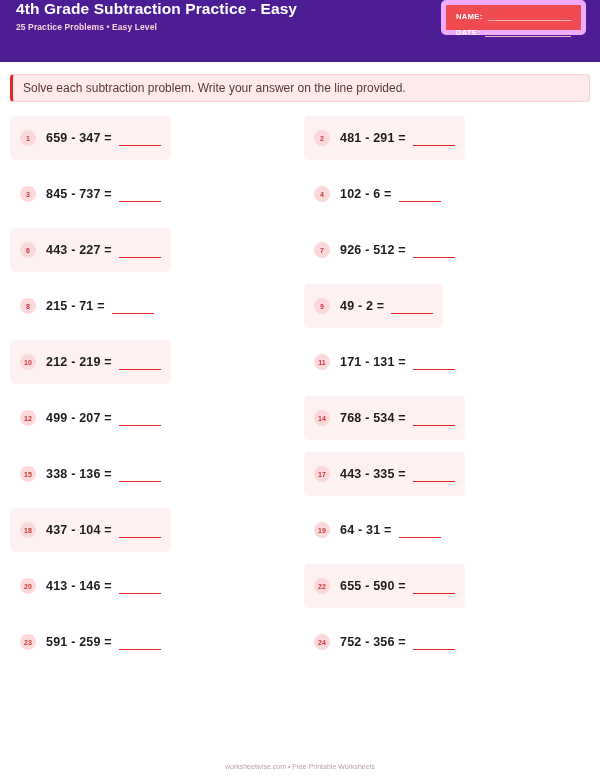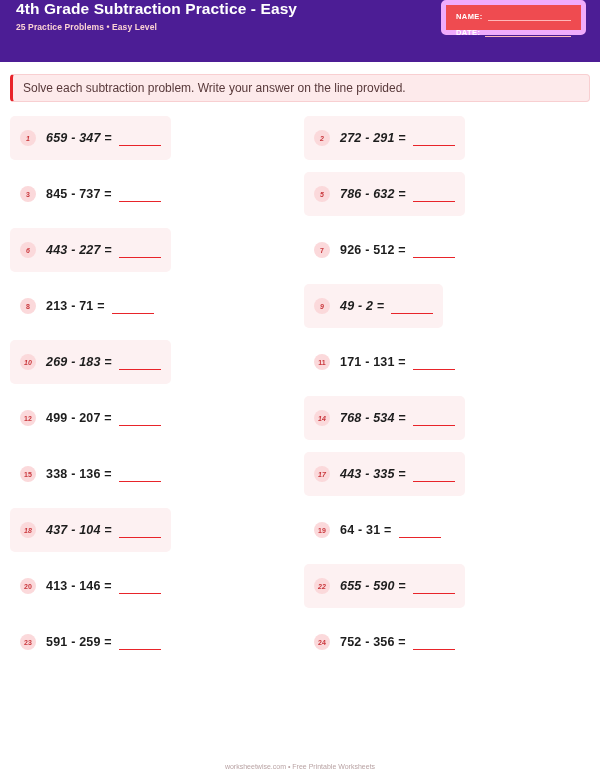--- a/index.html
+++ b/index.html
@@ -109,21 +109,20 @@
   .problem {
     display: flex;
     align-items: center;
     border-radius: 5px;
     padding: 0 10px;
     height: 44px;
     box-sizing: border-box;
   }
   .problem.tinted {
     background: #fdf1f2;
-    font-style: italic;
   }
   .qnum {
     width: 16px;
     height: 16px;
     min-width: 16px;
     border-radius: 50%;
     background: #fbd9db;
     color: #c9373c;
     font-size: 7px;
     font-weight: bold;
@@ -185,70 +184,70 @@
     <div class="cell">
       <div class="problem tinted">
         <div class="qnum">1</div>
         <div class="expr">659 - 347 =</div>
         <div class="answer-line"></div>
       </div>
     </div>
     <div class="cell">
       <div class="problem tinted">
         <div class="qnum">2</div>
-        <div class="expr">272 - 291 =</div>
+        <div class="expr">481 - 291 =</div>
         <div class="answer-line"></div>
       </div>
     </div>
     <div class="cell">
       <div class="problem">
         <div class="qnum">3</div>
         <div class="expr">845 - 737 =</div>
         <div class="answer-line"></div>
       </div>
     </div>
     <div class="cell">
-      <div class="problem tinted">
-        <div class="qnum">5</div>
-        <div class="expr">786 - 632 =</div>
+      <div class="problem">
+        <div class="qnum">4</div>
+        <div class="expr">102 - 6 =</div>
         <div class="answer-line"></div>
       </div>
     </div>
     <div class="cell">
       <div class="problem tinted">
         <div class="qnum">6</div>
         <div class="expr">443 - 227 =</div>
         <div class="answer-line"></div>
       </div>
     </div>
     <div class="cell">
       <div class="problem">
         <div class="qnum">7</div>
         <div class="expr">926 - 512 =</div>
         <div class="answer-line"></div>
       </div>
     </div>
     <div class="cell">
       <div class="problem">
         <div class="qnum">8</div>
-        <div class="expr">213 - 71 =</div>
+        <div class="expr">215 - 71 =</div>
         <div class="answer-line"></div>
       </div>
     </div>
     <div class="cell">
       <div class="problem tinted">
         <div class="qnum">9</div>
         <div class="expr">49 - 2 =</div>
         <div class="answer-line"></div>
       </div>
     </div>
     <div class="cell">
       <div class="problem tinted">
         <div class="qnum">10</div>
-        <div class="expr">269 - 183 =</div>
+        <div class="expr">212 - 219 =</div>
         <div class="answer-line"></div>
       </div>
     </div>
     <div class="cell">
       <div class="problem">
         <div class="qnum">11</div>
         <div class="expr">171 - 131 =</div>
         <div class="answer-line"></div>
       </div>
     </div>

